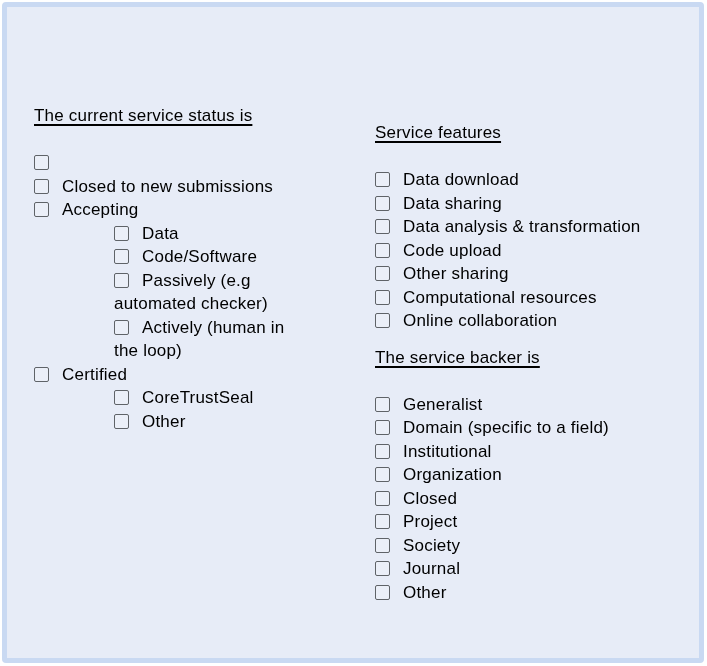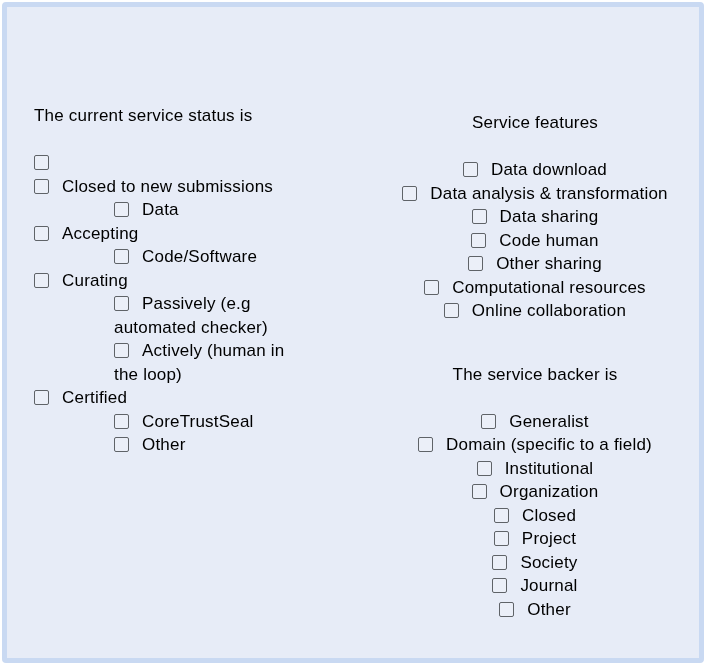--- a/index.html
+++ b/index.html
@@ -31,32 +31,32 @@
   .col {
     position: absolute;
   }
   .col-left {
     left: 27px;
     top: 97px;
     width: 302px;
   }
   .col-right {
     left: 368px;
-    top: 104px;
+    top: 114px;
     width: 320px;
-    text-align: center;
   }
   .heading {
     line-height: 23.5px;
     margin-bottom: 23.5px;
+    text-decoration: underline;
     text-decoration-thickness: 1.5px;
     text-underline-offset: 3px;
   }
   .heading-2 {
-    margin-top: 40px;
+    margin-top: 13px;
   }
   .item {
     line-height: 23.5px;
   }
   .item.indent {
     margin-left: 80px;
   }
   .checkbox {
     display: inline-block;
     width: 15px;
@@ -83,41 +83,40 @@
 </head>
 <body>
 
 <div class="panel">
 
   <div class="col col-left">
     <div class="heading">The current service status is</div>
     <div>
         <div class="item"><span class="checkbox"></span></div>
         <div class="item"><span class="checkbox"></span><span class="label">Closed to new submissions</span></div>
+        <div class="item"><span class="checkbox"></span><span class="label">Accepting</span></div>
         <div class="item indent"><span class="checkbox"></span><span class="label">Data</span></div>
-        <div class="item"><span class="checkbox"></span><span class="label">Accepting</span></div>
         <div class="item indent"><span class="checkbox"></span><span class="label">Code/Software</span></div>
-        <div class="item"><span class="checkbox"></span><span class="label">Curating</span></div>
         <div class="item indent"><span class="checkbox"></span><span class="label">Passively (e.g
 automated checker)</span></div>
         <div class="item indent"><span class="checkbox"></span><span class="label">Actively (human in
 the loop)</span></div>
         <div class="item"><span class="checkbox"></span><span class="label">Certified</span></div>
         <div class="item indent"><span class="checkbox"></span><span class="label misspelled">CoreTrustSeal</span></div>
         <div class="item indent"><span class="checkbox"></span><span class="label">Other</span></div>
       </div>
   </div>
 
   <div class="col col-right">
     <div class="heading">Service features</div>
     <div>
         <div class="item"><span class="checkbox"></span><span class="label">Data download</span></div>
+        <div class="item"><span class="checkbox"></span><span class="label">Data sharing</span></div>
         <div class="item"><span class="checkbox"></span><span class="label">Data analysis &amp; transformation</span></div>
-        <div class="item"><span class="checkbox"></span><span class="label">Data sharing</span></div>
-        <div class="item"><span class="checkbox"></span><span class="label">Code human</span></div>
+        <div class="item"><span class="checkbox"></span><span class="label">Code upload</span></div>
         <div class="item"><span class="checkbox"></span><span class="label">Other sharing</span></div>
         <div class="item"><span class="checkbox"></span><span class="label">Computational resources</span></div>
         <div class="item"><span class="checkbox"></span><span class="label">Online collaboration</span></div>
       </div>
 
     <div class="heading heading-2">The service backer is</div>
     <div>
         <div class="item"><span class="checkbox"></span><span class="label">Generalist</span></div>
         <div class="item"><span class="checkbox"></span><span class="label">Domain (specific to a field)</span></div>
         <div class="item"><span class="checkbox"></span><span class="label">Institutional</span></div>

